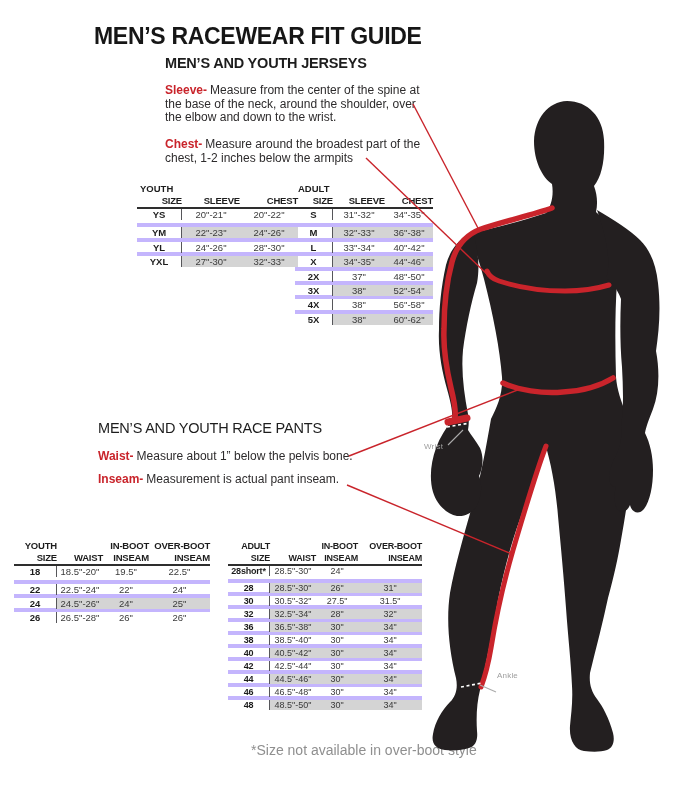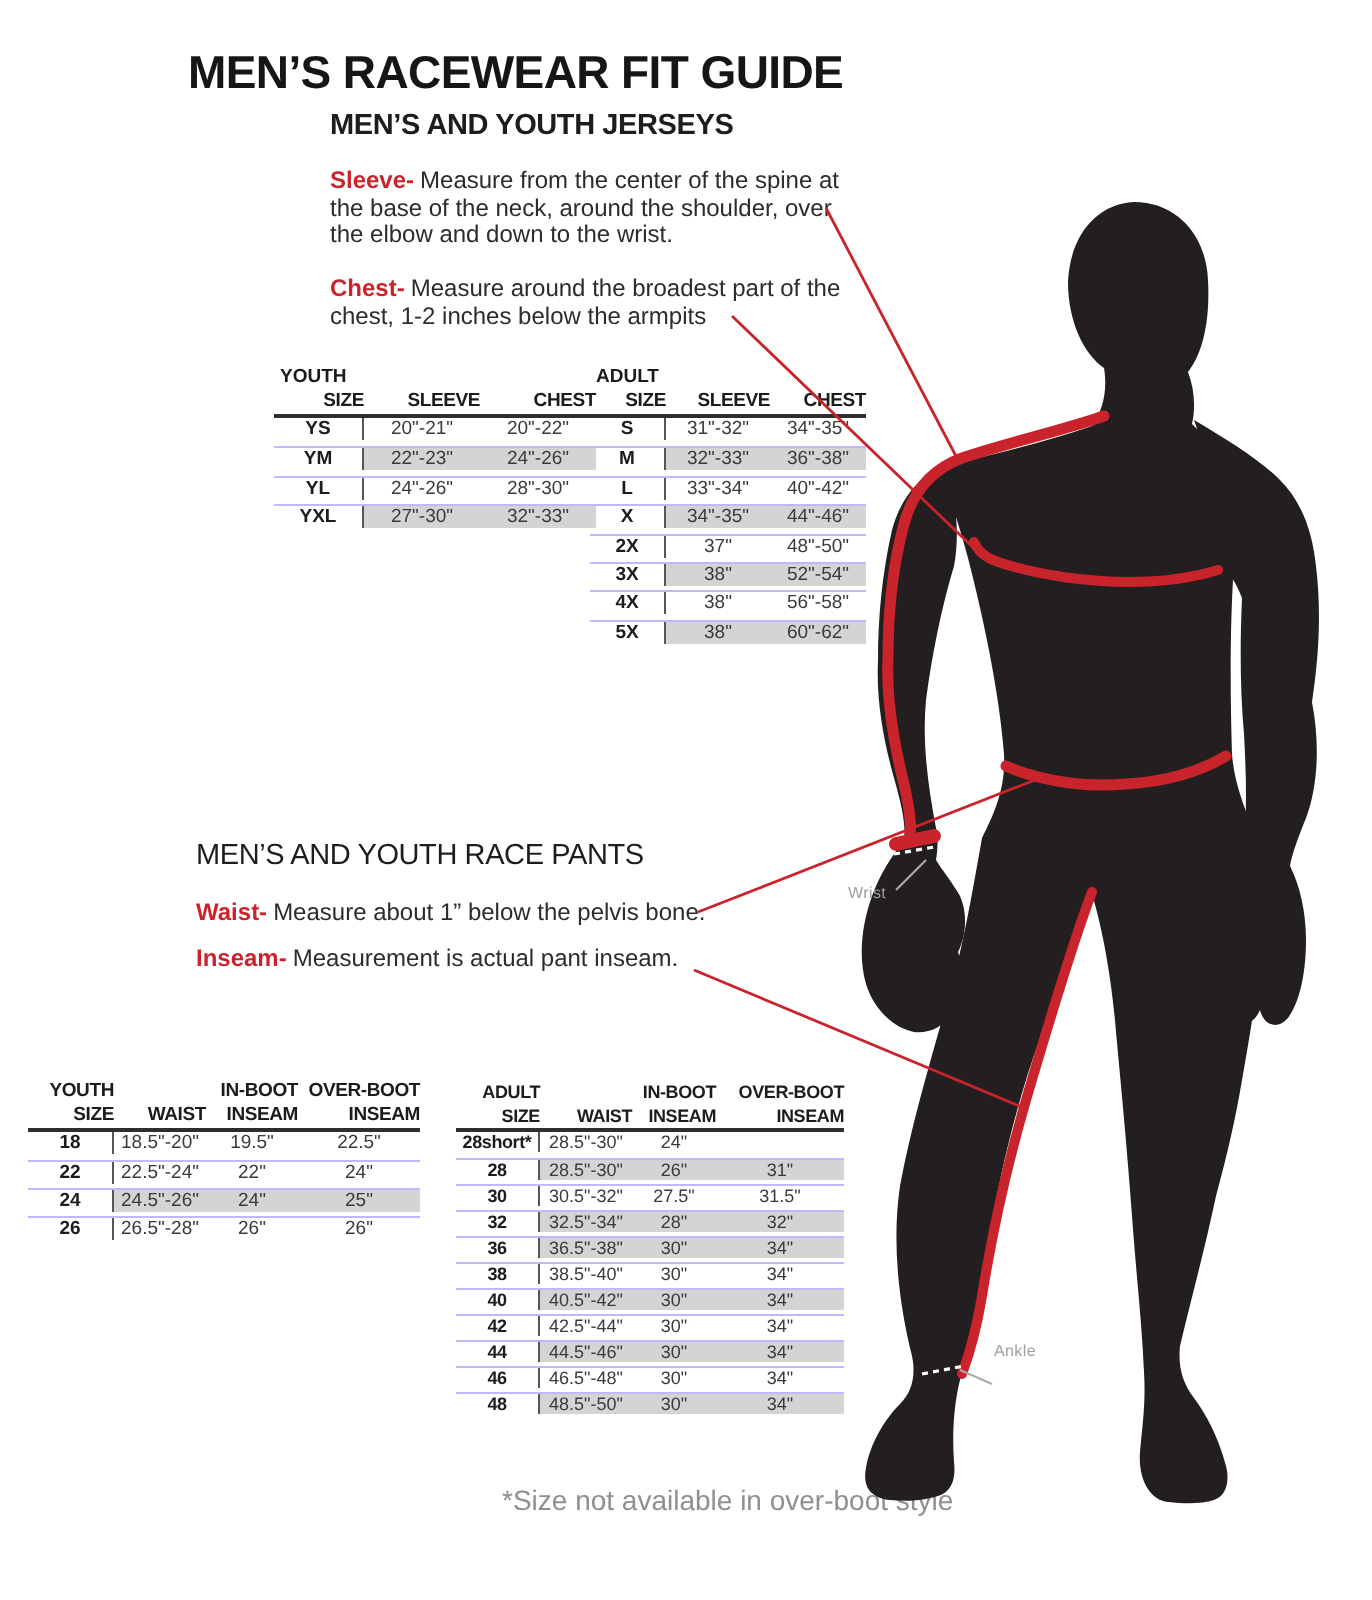--- a/index.html
+++ b/index.html
@@ -22,21 +22,21 @@
   .red-label{color:var(--red);font-weight:bold;margin-right:3px}
 
   
   .table{z-index:2;font-size:9.5px;color:#3a3a3a}
   .group-label{font-weight:bold;font-size:9.5px;color:#1c1c1c;height:12px;line-height:11px;padding-left:3px}
   .trow{display:flex}
   .thead{border-bottom:2px solid #2e2e2e}
   .thead .tcell{font-weight:bold;color:#1c1c1c;display:block}
   .hline{height:12px;line-height:12px;text-align:right;letter-spacing:-.2px}
   .trow.body{align-items:flex-start}
-  .trow.body + .trow.body{border-top:1px solid #c4b5fd}
+  .trow.body + .trow.body{border-top:4px solid #c4b5fd}
   .tcell{display:flex;align-items:center;justify-content:center;text-align:center}
   .trow.body .c0{font-weight:bold;color:#1c1c1c;border-right:1px solid #56565a}
   .trow.body.shaded .tcell:not(.c0){background:var(--shade)}
   .jersey .trow.body{height:14.4px}
   #youth-jersey{left:137px;top:183px}
   #adult-jersey{left:295px;top:183px}
   .jy .c0{width:45px}.jy .c1{width:58px}.jy .c2{width:58px}
   .ja .c0{width:38px}.ja .c1{width:52px}.ja .c2{width:48px}
   #youth-pants{left:14px;top:540px}
   #adult-pants{left:228px;top:540px;font-size:9px}

